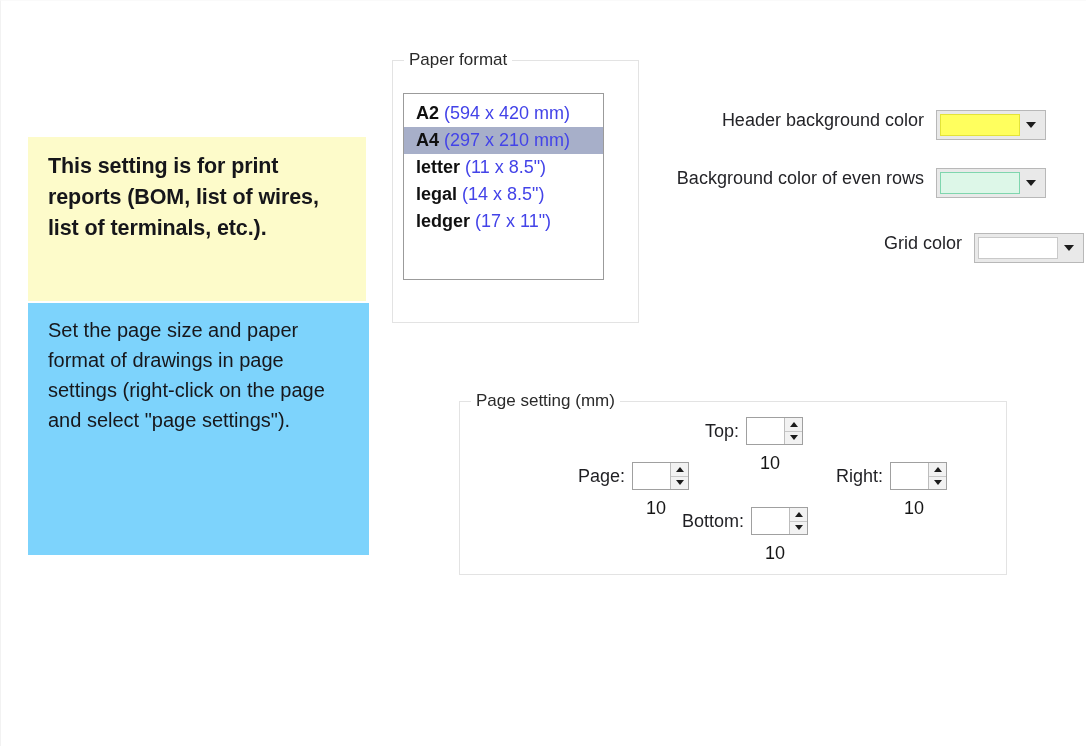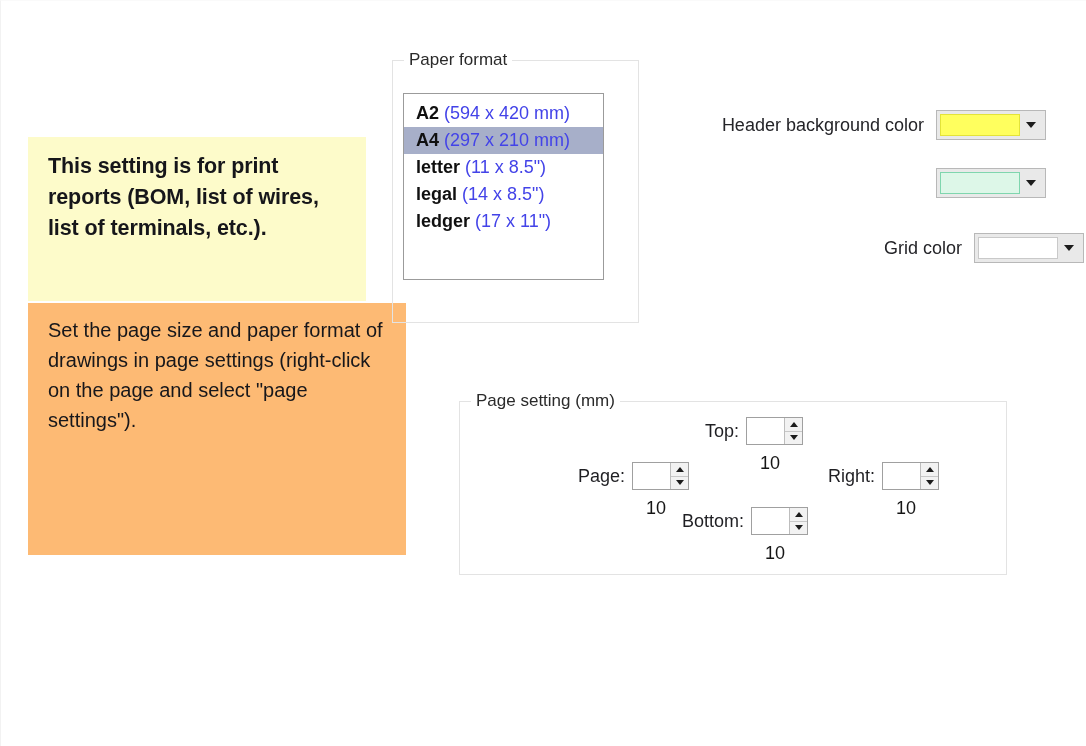--- a/index.html
+++ b/index.html
@@ -36,22 +36,22 @@
     width: 338px; height: 164px;
     background: #fdfbca;
     font-weight: bold;
     font-size: 21.5px;
     line-height: 31px;
     color: #16161a;
     letter-spacing: -0.1px;
   }
   .note-blue {
     left: 28px; top: 303px;
-    width: 378px; height: 252px;
-    background: #fdba74;
+    width: 341px; height: 252px;
+    background: #7dd3fc;
     font-size: 20px;
     line-height: 30px;
     color: #17171b;
     padding-top: 12px;
   }
 
   
   .groupbox {
     position: absolute;
     box-sizing: border-box;
@@ -105,21 +105,21 @@
     margin-left: 5px;
   }
   .list-item.selected {
     background: #a7afc9;
   }
 
   
   .color-row {
     position: absolute;
     display: flex;
-    align-items: center;
+    align-items: flex-start;
     white-space: nowrap;
   }
   .color-row .clabel {
     font-size: 18px;
     color: #242428;
     text-align: right;
   }
   .color-combo {
     box-sizing: border-box;
     height: 30px;
@@ -244,20 +244,21 @@
   <span class="clabel">Header background color</span>
   <div class="color-combo" style="width:110px;">
     <div class="swatch" id="swatch-header" style="background: rgb(255, 255, 94); border: 1px solid rgb(227, 227, 58);"></div>
     <div class="arrow-btn">
         <span class="caret-down"></span>
       </div>
   </div>
 </div>
 
 <div class="color-row" style="left:640px; top:168px; width:406px; justify-content:flex-end;">
+  <span class="clabel">Background color of even rows</span>
   <div class="color-combo" style="width:110px;">
     <div class="swatch" id="swatch-even" style="background: rgb(221, 247, 232); border: 1px solid rgb(127, 214, 174);"></div>
     <div class="arrow-btn">
         <span class="caret-down"></span>
       </div>
   </div>
 </div>
 
 <div class="color-row" style="left:640px; top:233px; width:396px; justify-content:flex-end;padding-left:48px;">
   <span class="clabel">Grid color</span>
@@ -295,21 +296,21 @@
         <div>
             <span class="caret-up-sm"></span>
           </div>
         <div>
             <span class="caret-down-sm"></span>
           </div>
       </div>
     </div>
   </div>
 
-  <div class="spin-field" style="left:368px; top:60px;">
+  <div class="spin-field" style="left:376px; top:60px;">
     <span class="slabel">Right:</span>
     <div class="spinner">
       <div class="spin-value">10</div>
       <div class="spin-btns">
         <div>
             <span class="caret-up-sm"></span>
           </div>
         <div>
             <span class="caret-down-sm"></span>
           </div>

